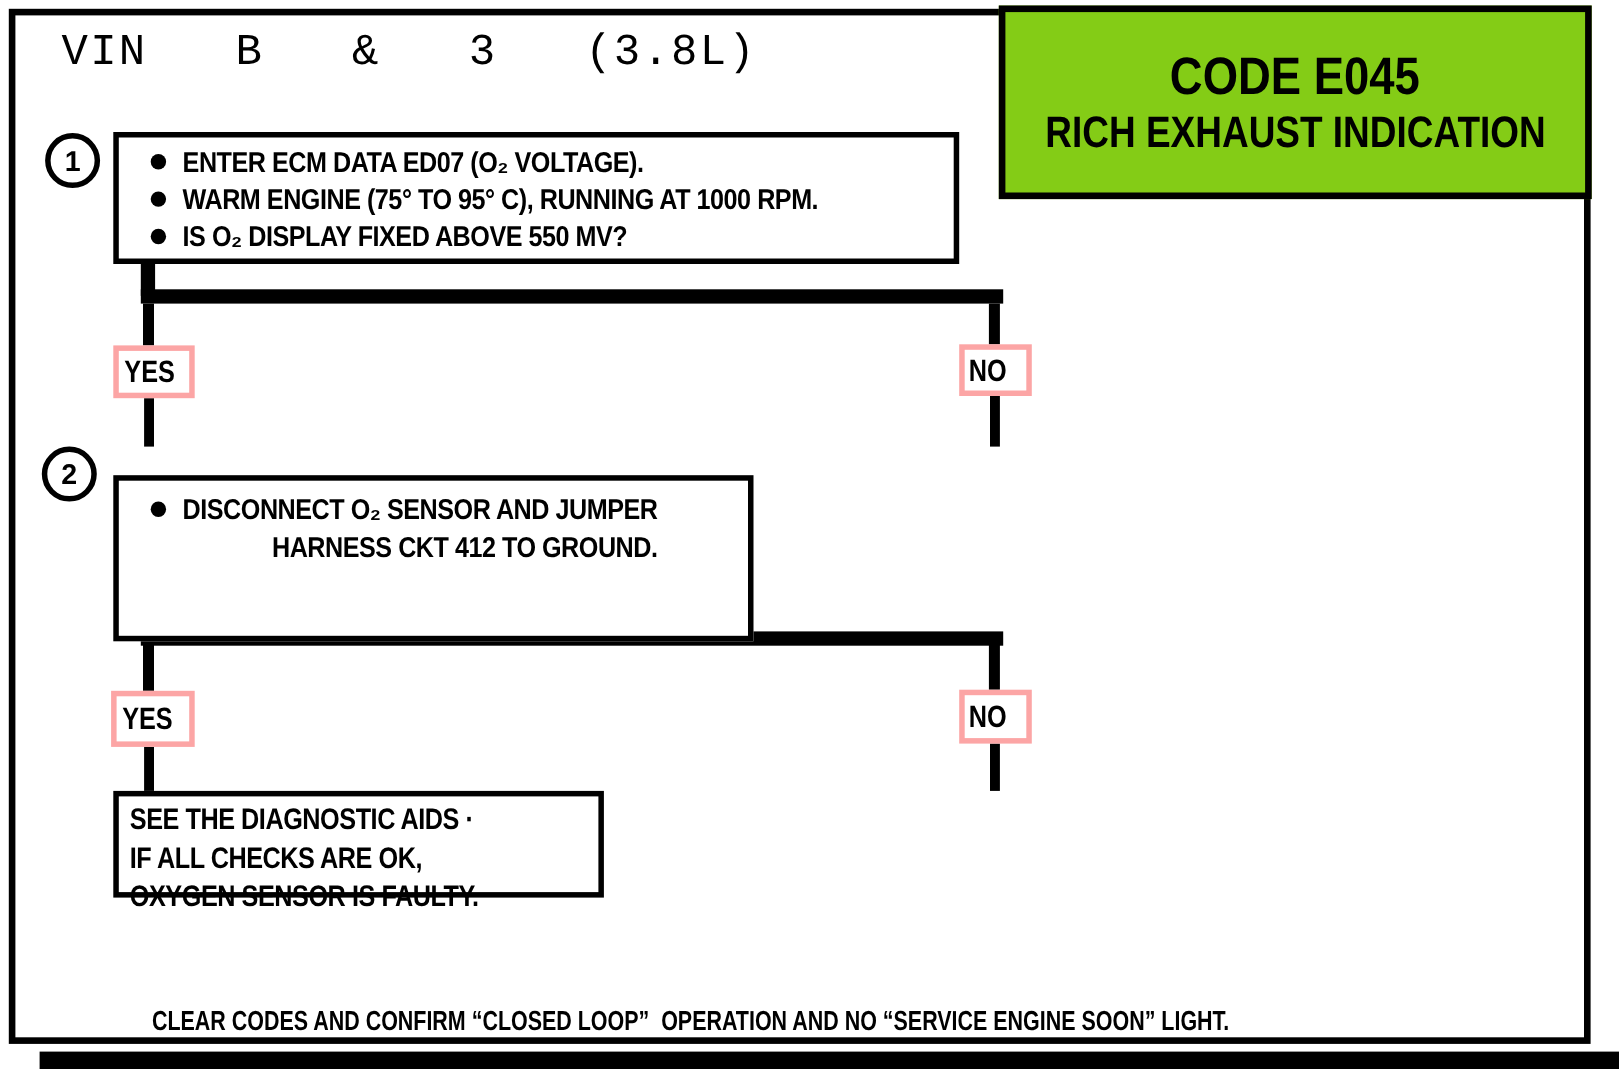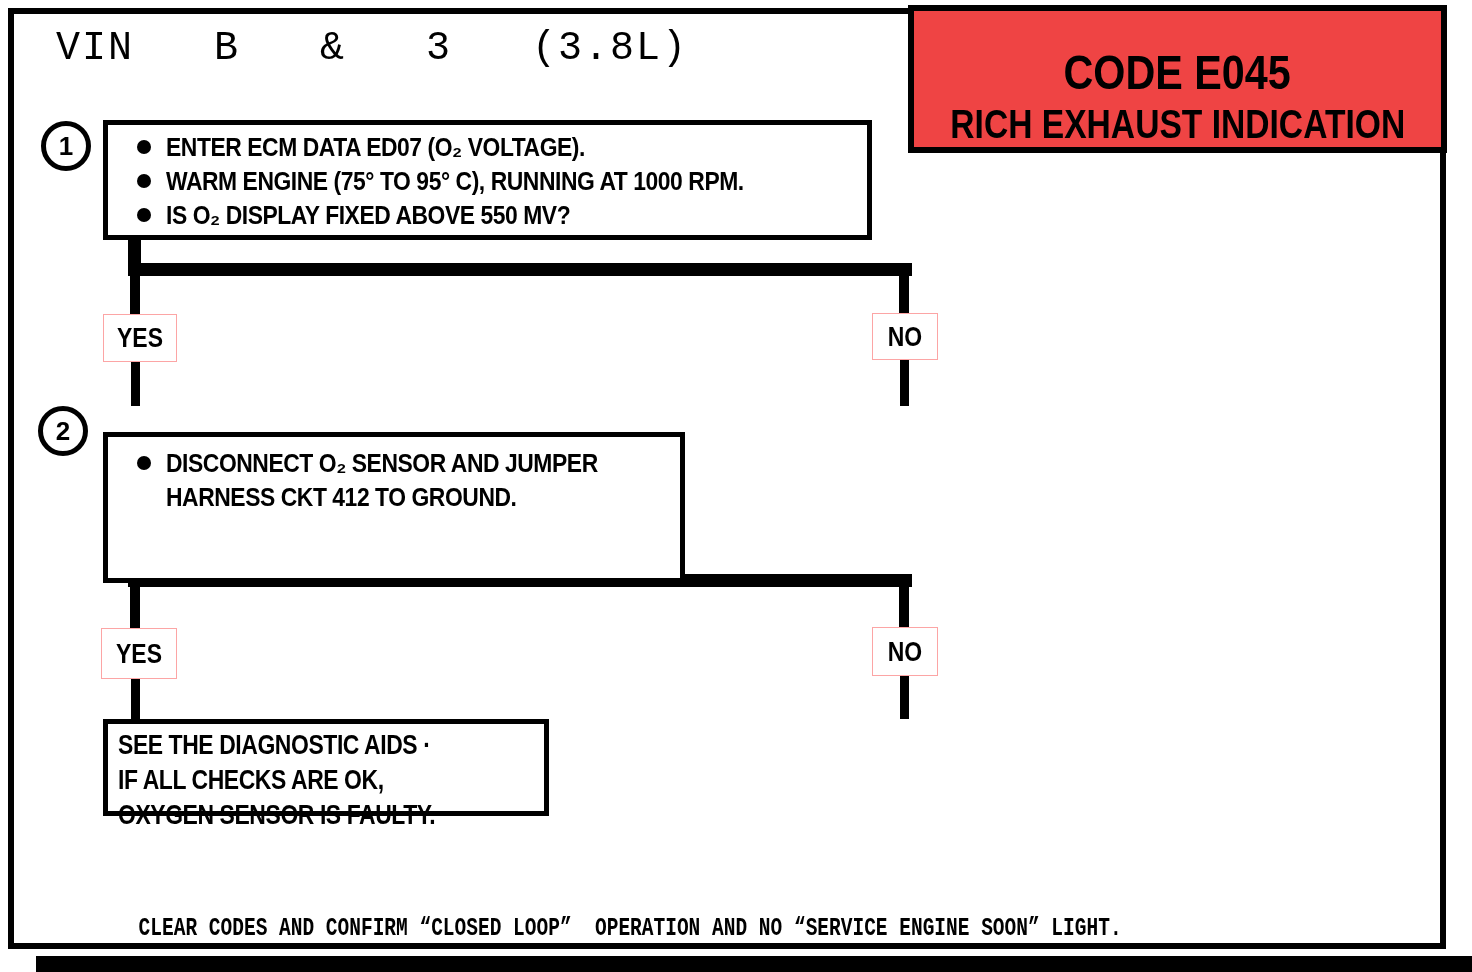--- a/index.html
+++ b/index.html
@@ -26,28 +26,28 @@
     font-family: Liberation Mono, monospace;
     font-size: 40px;
     letter-spacing: 2px;
     word-spacing: 14px;
     z-index: 3;
     white-space: pre;
   }
   .title-box {
     position: absolute;
     left: 908px; top: 5px;
-    width: 539px; height: 148px;
+    width: 539px; height: 176px;
     border: 6px solid #000;
-    background: #ef4444;
+    background: #84cc16;
     z-index: 5;
     display: flex;
     flex-direction: column;
     align-items: center;
-    justify-content: flex-end;
+    justify-content: center;
   }
   .title-main {
     font-size: 48px;
     font-weight: bold;
     transform: scaleX(0.86);
     transform-origin: center;
     white-space: pre;
     line-height: 56px;
   }
   .title-sub {
@@ -77,21 +77,21 @@
     position: absolute;
     border: 5px solid #000;
     background: #fff;
     z-index: 3;
   }
   .step1 { left: 103px; top: 120px; width: 769px; height: 120px; padding: 5px 8px 0 14px; }
   .step2 { left: 103px; top: 404px; width: 582px; height: 151px; padding: 9px 6px 0 14px; margin-top: 28px; }
   .rbox-no1 { left: 873px; top: 404px; width: 405px; height: 149px; padding: 6px 6px 0 10px; }
   .rbox-yes2 { left: 103px; top: 719px; width: 446px; height: 97px; padding: 4px 6px 0 10px; }
   .rbox-no2 { left: 873px; top: 717px; width: 402px; height: 112px; padding: 3px 6px 0 10px; }
-  .bullet-row { display: flex; }
+  .bullet-row { display: flex; text-align: right; }
   .dot-col {
     flex: none;
     width: 44px;
     display: flex;
     justify-content: center;
   }
   .dot {
     width: 14px; height: 14px;
     margin-top: 10px;
     background: #000;
@@ -111,26 +111,25 @@
     font-weight: bold;
     line-height: 35px;
     letter-spacing: -0.5px;
     white-space: pre;
     transform: scaleX(0.85);
     transform-origin: left center;
   }
   .rbox-no2 .rline { transform: scaleX(0.80); }
   .label-box {
     position: absolute;
-    border: 1px solid #fca5a5;
+    border: 5px solid #fca5a5;
     background: #fff;
     z-index: 3;
     display: flex;
     align-items: center;
-    justify-content: center;
   }
   .label-box span {
     font-size: 28px;
     font-weight: bold;
     transform: scaleX(0.82);
     transform-origin: center;
     white-space: pre;
   }
   .yes1 { left: 103px; top: 314px; width: 74px; height: 48px; }
   .no1  { left: 872px; top: 313px; width: 66px; height: 47px; }
@@ -148,21 +147,20 @@
   .s2b { left: 130px; top: 586px; width: 10px; height: 44px; }
   .s2c { left: 899px; top: 586px; width: 10px; height: 43px; }
   .s2d { left: 131px; top: 677px; width: 9px;  height: 44px; }
   .s2e { left: 900px; top: 674px; width: 9px;  height: 45px; }
   .footer {
     position: absolute;
     left: 0; top: 914px;
     width: 1230px;
     text-align: center;
     z-index: 3;
-    font-family: Liberation Mono, monospace;
   }
   .footer span {
     display: inline-block;
     font-size: 25px;
     font-weight: bold;
     white-space: pre;
     transform: scaleX(0.78);
     transform-origin: center;
   }
   .bottom-bar {

